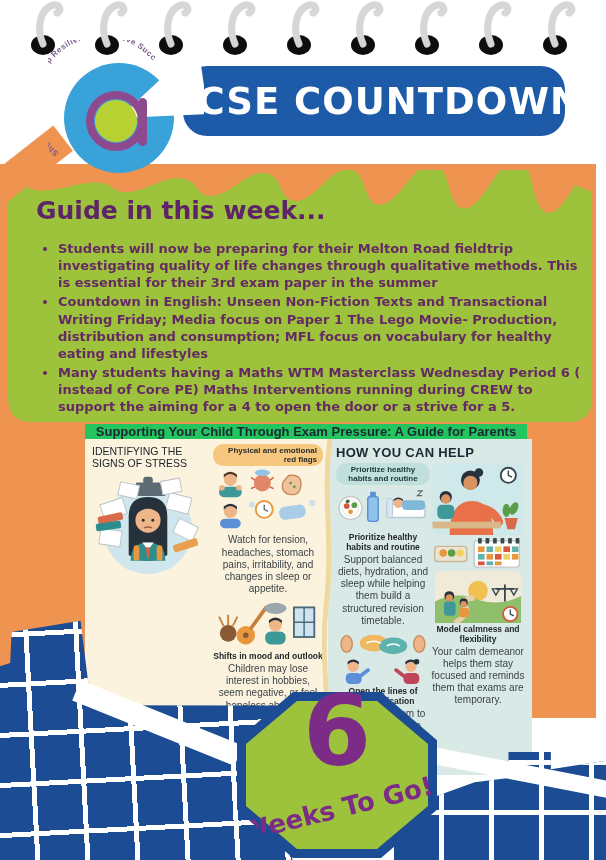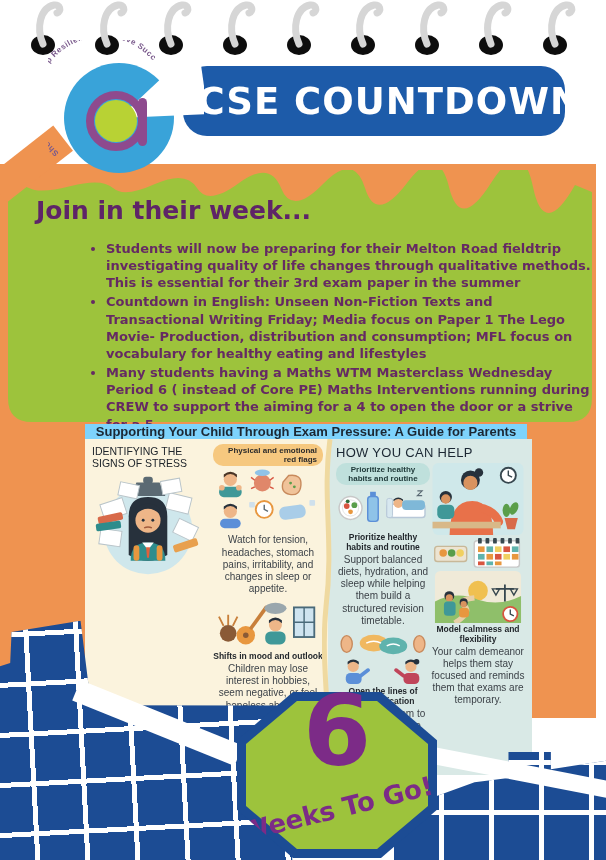--- a/index.html
+++ b/index.html
@@ -22,39 +22,39 @@
   
   .bg-orange{position:absolute;left:0;top:164px;width:596px;height:554px;background:#ef9350;z-index:1;}
 
   
   .blob{position:absolute;left:8px;top:170px;width:584px;height:252px;z-index:2;}
   .join-heading{position:absolute;left:36px;top:196px;z-index:3;color:#5e2468;
                 font-family:"DejaVu Sans",sans-serif;font-weight:bold;font-size:25px;}
   .bullets{position:absolute;left:34px;top:240px;width:536px;z-index:3;margin:0;
            padding-left:24px;color:#652a63;font-family:"DejaVu Sans",sans-serif;
            font-weight:bold;font-size:13px;line-height:1.32;}
-  .bullets li{margin-bottom:2px;margin-left:48px;}
+  .bullets li{margin-bottom:2px;}
 
   
   .card{position:absolute;left:85px;top:424px;width:442px;height:256px;z-index:4;
         display:flex;flex-direction:column;background:#fbf3dd;}
-  .card-header{height:26px;background:#7dd3fc;display:flex;align-items:center;justify-content:center;}
+  .card-header{height:26px;background:#22c55e;display:flex;align-items:center;justify-content:center;}
   .card-header span{font-size:13px;font-weight:bold;color:#1b2733;}
   .card-body{position:relative;flex:1;display:flex;}
   .half-left{width:243px;background:#fbf3dd;display:flex;gap:7px;padding:5px 5px 4px 7px;box-sizing:border-box;}
   .half-right{flex:1;background:#d9e9e6;padding:4px 6px 4px 8px;box-sizing:border-box;}
   .divider{position:absolute;left:237px;top:0;height:100%;width:12px;z-index:2;}
   .col{display:flex;flex-direction:column;}
   .col1{width:114px;}
   .col2{width:110px;}
   .rcols{display:flex;}
   .col3{width:94px;}
   .col4{width:96px;}
   .ig-h1{font-size:10.5px;font-weight:normal;color:#20262c;line-height:1.12;margin:2px 0 2px 0;}
-  .ig-h2{font-size:13px;font-weight:normal;color:#1b2733;margin:2px 0 3px 0;letter-spacing:.3px;}
+  .ig-h2{font-size:13px;font-weight:bold;color:#1b2733;margin:2px 0 3px 0;letter-spacing:.3px;}
   .pill-o{background:#f6c87f;border-radius:10px;padding:2px 6px;font-size:8px;font-weight:bold;
           color:#2b2b2b;text-align:right;line-height:1.15;align-self:center;}
   .pill-t{background:#bfe0dc;border-radius:10px;padding:2px 6px;font-size:8px;font-weight:bold;
           color:#203a3a;text-align:center;line-height:1.15;align-self:center;}
   .ig-h4{font-size:8.5px;font-weight:bold;color:#23282d;text-align:center;line-height:1.15;margin:2px 0 1px 0;}
   .cap{font-size:10px;color:#3c4248;text-align:center;line-height:1.22;margin:0 1px 2px 1px;}
   .watermark{position:absolute;right:5px;bottom:3px;background:#dfe5e6;color:#44505a;
              font-size:6px;padding:1px 3px;border-radius:2px;}
 
   
@@ -169,21 +169,21 @@
     </svg>
   </div>
 
   <div class="title-box">
     <span>GCSE COUNTDOWN</span>
   </div>
 
   <svg class="blob" viewBox="0 0 584 252">
     <path fill="#9dc33c" d="M0 26 Q 10 12 21 18 T 63 16 T 105 18 T 147 14 T 189 18 T 231 13 T 273 18 T 315 14 T 357 18 T 399 13 T 441 17 T 483 13 T 525 17 T 567 15 L 584 22 L 584 228 Q 584 252 560 252 L 24 252 Q 0 252 0 228 Z"></path>
   </svg>
-  <div class="join-heading">Join in their week...</div>
+  <div class="join-heading">Guide in this week...</div>
   <ul class="bullets">
     <li>Students will now be preparing for their Melton Road fieldtrip investigating quality of life changes through qualitative methods. This is essential for their 3rd exam paper in the summer</li>
     <li>Countdown in English: Unseen Non-Fiction Texts and Transactional Writing Friday; Media focus on Paper 1 The Lego Movie- Production, distribution and consumption; MFL focus on vocabulary for healthy eating and lifestyles</li>
     <li>Many students having a Maths WTM Masterclass Wednesday Period 6 ( instead of Core PE)  Maths Interventions running during CREW to support the aiming for a 4 to open the door or a strive for a 5.</li>
   </ul>
 
   <div class="card">
     <div class="card-header">
       <span>Supporting Your Child Through Exam Pressure: A Guide for Parents</span>
     </div>

